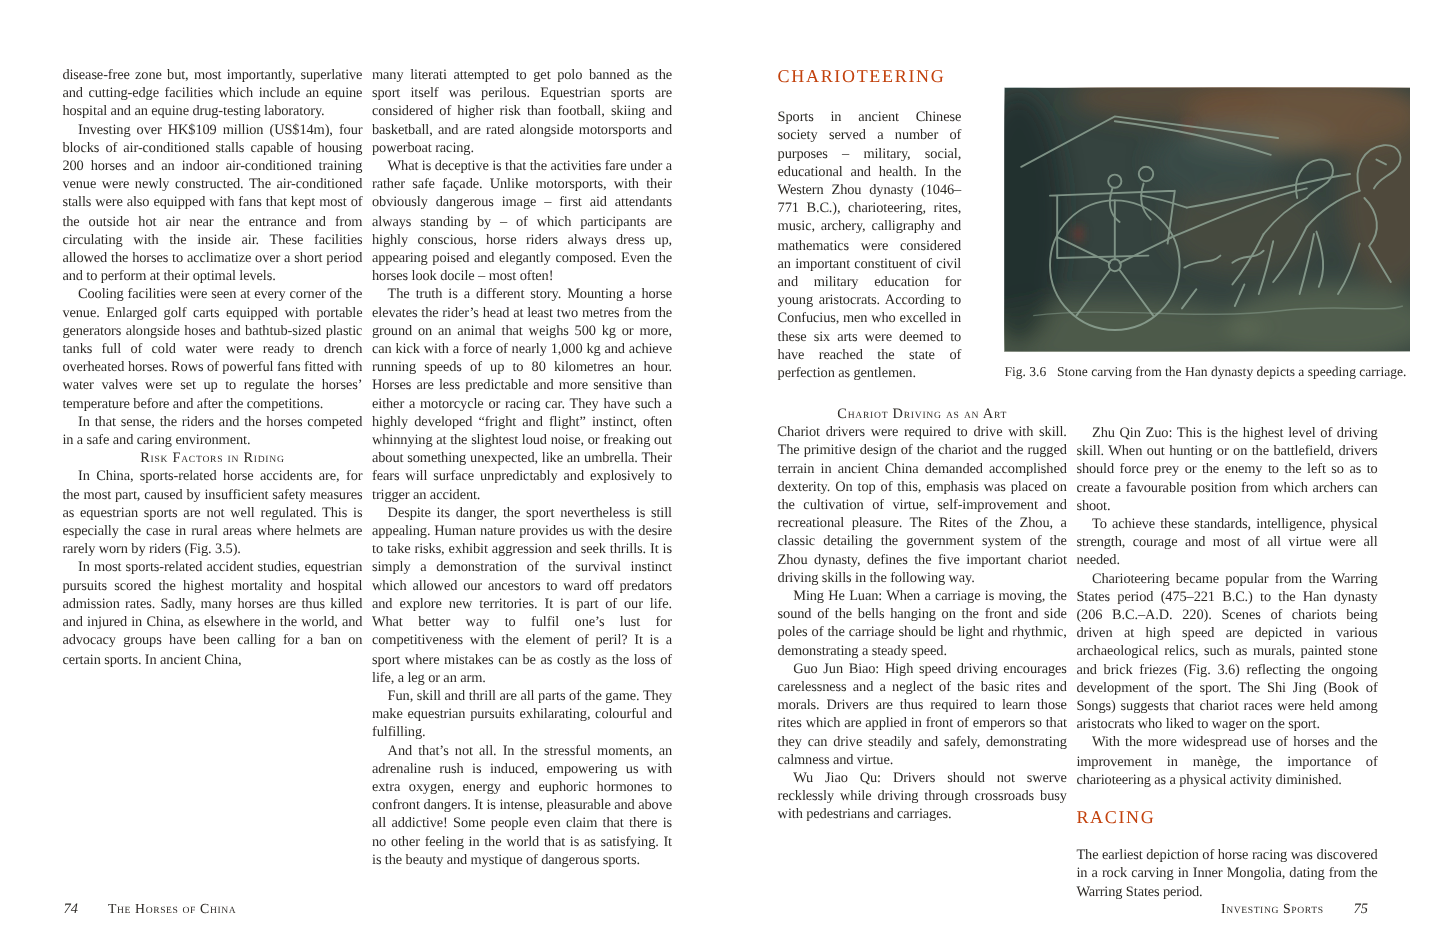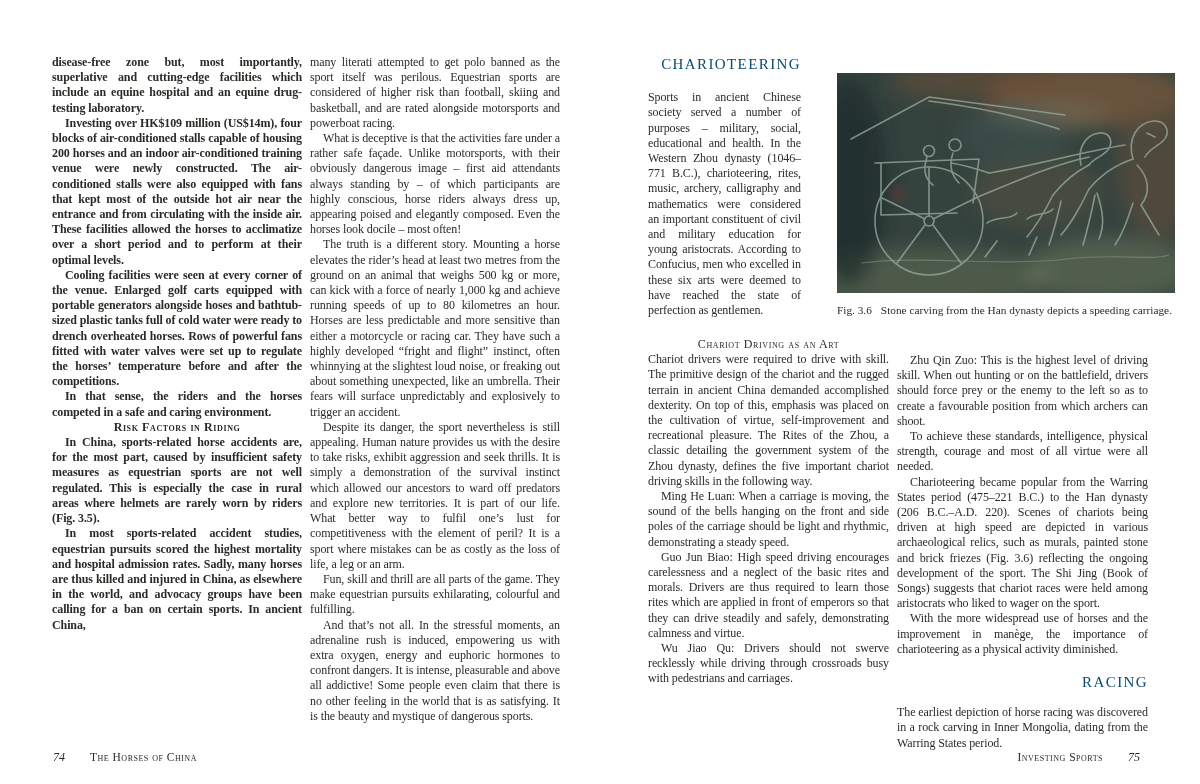--- a/index.html
+++ b/index.html
@@ -10,24 +10,24 @@
   }
   .canvas{position:relative;width:1200px;height:784px;background:#ffffff;}
   .col{position:absolute;text-align:justify;font-size:12px;line-height:15.2px;letter-spacing:-0.1px;}
   .col p{margin:0;padding:0;}
   p.ind{text-indent:13px;}
   .subhead{
     font-variant:small-caps;text-align:center;letter-spacing:0.6px;
     margin-top:7px;margin-bottom:2px;text-indent:0;
   }
   .chapter-head{
-    font-size:15px;letter-spacing:1.4px;text-align:right;margin:0;
-    font-weight:normal;color:#0c4a6e;
+    font-size:15px;letter-spacing:1.4px;text-align:left;margin:0;
+    font-weight:normal;color:#c2410c;
   }
-  #lp-col1{left:52px;top:55px;width:250px;font-weight:bold;}
+  #lp-col1{left:52px;top:55px;width:250px;}
   #lp-col2{left:310px;top:55px;width:250px;}
   #intro-col{left:648px;top:57px;width:153px;}
   #intro-col .chapter-head{margin-bottom:18px;}
   #rp-col1{left:648px;top:337px;width:241px;}
   #rp-col2{left:897px;top:337px;width:251px;padding-top:16px;}
   #rp-col2 .chapter-head{margin-top:18px;margin-bottom:15px;}
   #figure{position:absolute;left:819px;top:55px;width:338px;margin:18px;}
   #figure svg{display:block;}
   .caption{
     font-size:11.3px;line-height:14px;margin-top:10px;letter-spacing:0;

